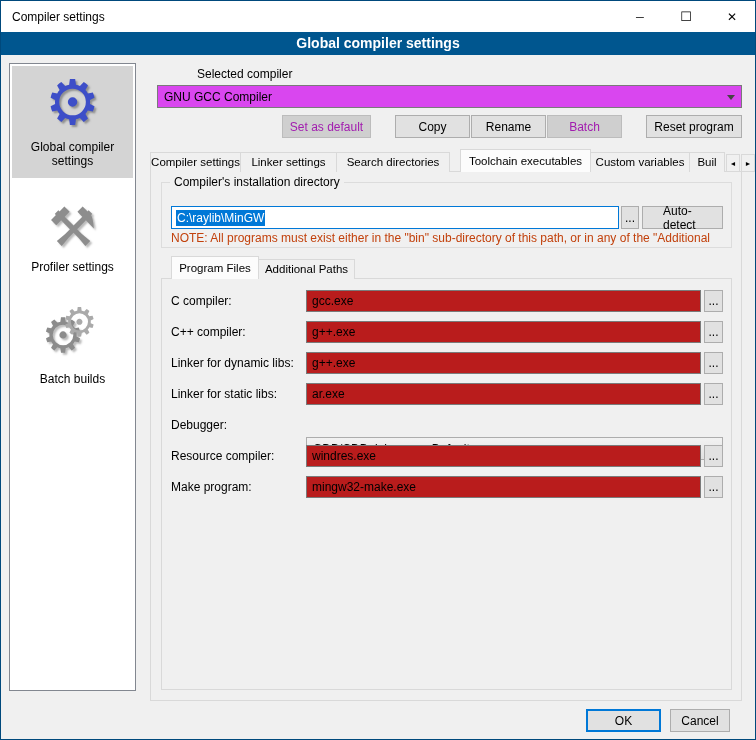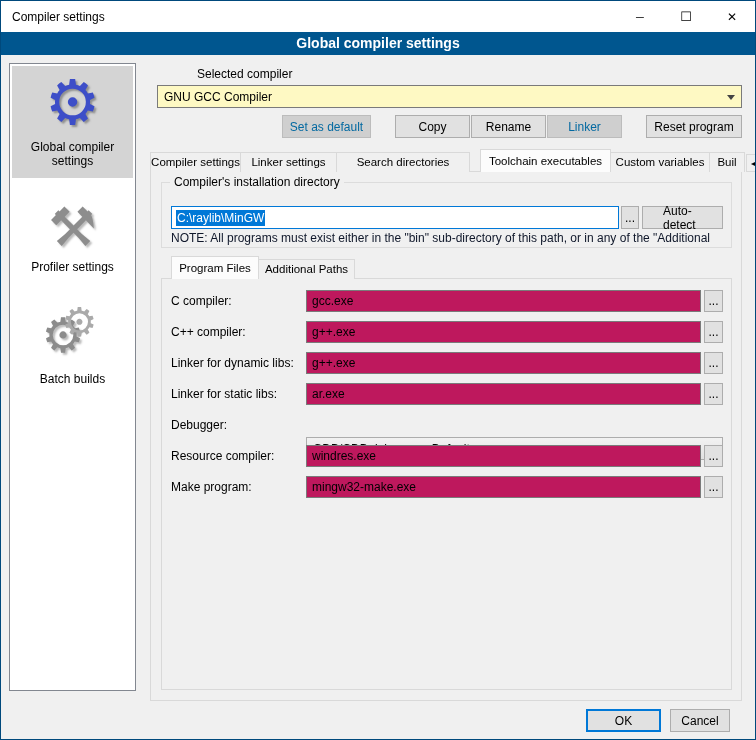--- a/index.html
+++ b/index.html
@@ -29,47 +29,47 @@
   .icon-gear-blue { font-size:62px; color:#3d4ec8; text-shadow:2px 2px 2px #55555588; }
   .icon-hammer { font-size:54px; color:#8d8d8d; text-shadow:2px 2px 2px #55555566; }
   .icon-gears-gray { position:relative; width:62px; height:60px; }
   .icon-gears-gray .g1 { position:absolute; left:0; top:6px; font-size:48px; color:#8c8c8c; text-shadow:2px 2px 2px #55555566;}
   .icon-gears-gray .g2 { position:absolute; left:20px; top:-4px; font-size:40px; color:#aaaaaa; }
 
   
   .abs { position:absolute; }
   .lbl { font-size:12px; }
   .btn { background:#e1e1e1; border:1px solid #adadad; font-size:12px; display:flex; align-items:center; justify-content:center; cursor:default; font-family:inherit; }
-  .btn.disabled { background:#cfcfcf; border-color:#bcbcbc; color:#0369a1; }
+  .btn.disabled { background:#cfcfcf; border-color:#bcbcbc; color:#a21caf; }
   .btn.default-btn { border:2px solid #0078d7; }
-  .input { background:#be185d; border:1px solid #7a7a7a; font-size:12px; padding:0 5px; font-family:inherit; width:100%; height:100%; }
+  .input { background:#b91c1c; border:1px solid #7a7a7a; font-size:12px; padding:0 5px; font-family:inherit; width:100%; height:100%; }
 
-  .combo { background:#fef9c3; border:1px solid #7a7a7a; display:flex; align-items:center; padding-left:6px; font-size:12px; position:relative; }
+  .combo { background:#d946ef; border:1px solid #7a7a7a; display:flex; align-items:center; padding-left:6px; font-size:12px; position:relative; }
   .combo.gray { background:linear-gradient(#f2f2f2,#e2e2e2); border-color:#adadad; }
   .combo-arrow { position:absolute; right:6px; top:50%; margin-top:-2px; width:0; height:0; border-left:4px solid transparent; border-right:4px solid transparent; border-top:5px solid #444; }
 
   
   .tabstrip { position:absolute; left:149px; top:150px; height:21px; display:flex; align-items:flex-end; z-index:2; }
   .tab { height:20px; line-height:19px; text-align:center; background:#f0f0f0; border:1px solid #d9d9d9; border-bottom:none; font-size:11.5px; overflow:hidden; white-space:nowrap; cursor:default; }
   .tab + .tab { margin-left:-1px; }
   .tab.active { height:23px; line-height:22px; background:#fcfcfc; position:relative; z-index:3;margin-left:10px; }
   .tabstrip.main .tab:nth-child(1){width:91px}
   .tabstrip.main .tab:nth-child(2){width:97px}
-  .tabstrip.main .tab:nth-child(3){width:134px}
+  .tabstrip.main .tab:nth-child(3){width:114px}
   .tabstrip.main .tab:nth-child(4){width:131px}
   .tabstrip.main .tab:nth-child(5){width:100px}
   .tabstrip.main .tab:nth-child(6){width:36px}
   .tab-arrow { width:14px; height:18px; font-size:7px; display:flex; align-items:center; justify-content:center; background:#f0f0f0; border:1px solid #d9d9d9; margin-left:1px; cursor:default; }
 
   .panel { position:absolute; border:1px solid #d9d9d9; background:#f0f0f0; }
 
   .groupbox { position:absolute; border:1px solid #dcdcdc; }
   .groupbox > .legend { position:absolute; top:-8px; left:8px; background:#f0f0f0; padding:0 4px; font-size:12px; }
 
-  .note { color:#0f172a; font-size:12px; white-space:nowrap; overflow:hidden; }
+  .note { color:#c2410c; font-size:12px; white-space:nowrap; overflow:hidden; }
 
   .tabstrip.sub { left:160px; top:257px; }
   .tabstrip.sub .tab:nth-child(1){width:88px}
   .tabstrip.sub .tab:nth-child(2){width:97px}
 
   .path-input { background:#fff; border:1px solid #0078d7; display:flex; align-items:center; padding-left:4px; font-size:12px; }
   .path-input .sel { background:#0078d7; color:#fff; padding:1px 1px; }
 </style>
 </head>
 <body>
@@ -107,21 +107,21 @@
 
   <div class="abs lbl" style="left:156px; top:66px;margin-left:40px;">Selected compiler</div>
   <div class="abs combo" style="left:156px; top:84px; width:585px; height:23px;">
     <span>GNU GCC Compiler</span>
     <span class="combo-arrow"></span>
   </div>
 
   <div class="abs btn disabled" style="left:281px; top:114px; width:89px; height:23px;">Set as default</div>
   <div class="abs btn" style="left:394px; top:114px; width:75px; height:23px;">Copy</div>
   <div class="abs btn" style="left:470px; top:114px; width:75px; height:23px;text-align:right;">Rename</div>
-  <div class="abs btn disabled" style="left:546px; top:114px; width:75px; height:23px;">Linker</div>
+  <div class="abs btn disabled" style="left:546px; top:114px; width:75px; height:23px;">Batch</div>
   <div class="abs btn" style="left:645px; top:114px; width:96px; height:23px;">Reset program</div>
 
   <div class="tabstrip main">
     <div class="tab">Compiler settings</div>
     <div class="tab">Linker settings</div>
     <div class="tab">Search directories</div>
     <div class="tab active">Toolchain executables</div>
     <div class="tab">Custom variables</div>
     <div class="tab">Buil</div>
     <div class="tab-arrow">◄</div>

